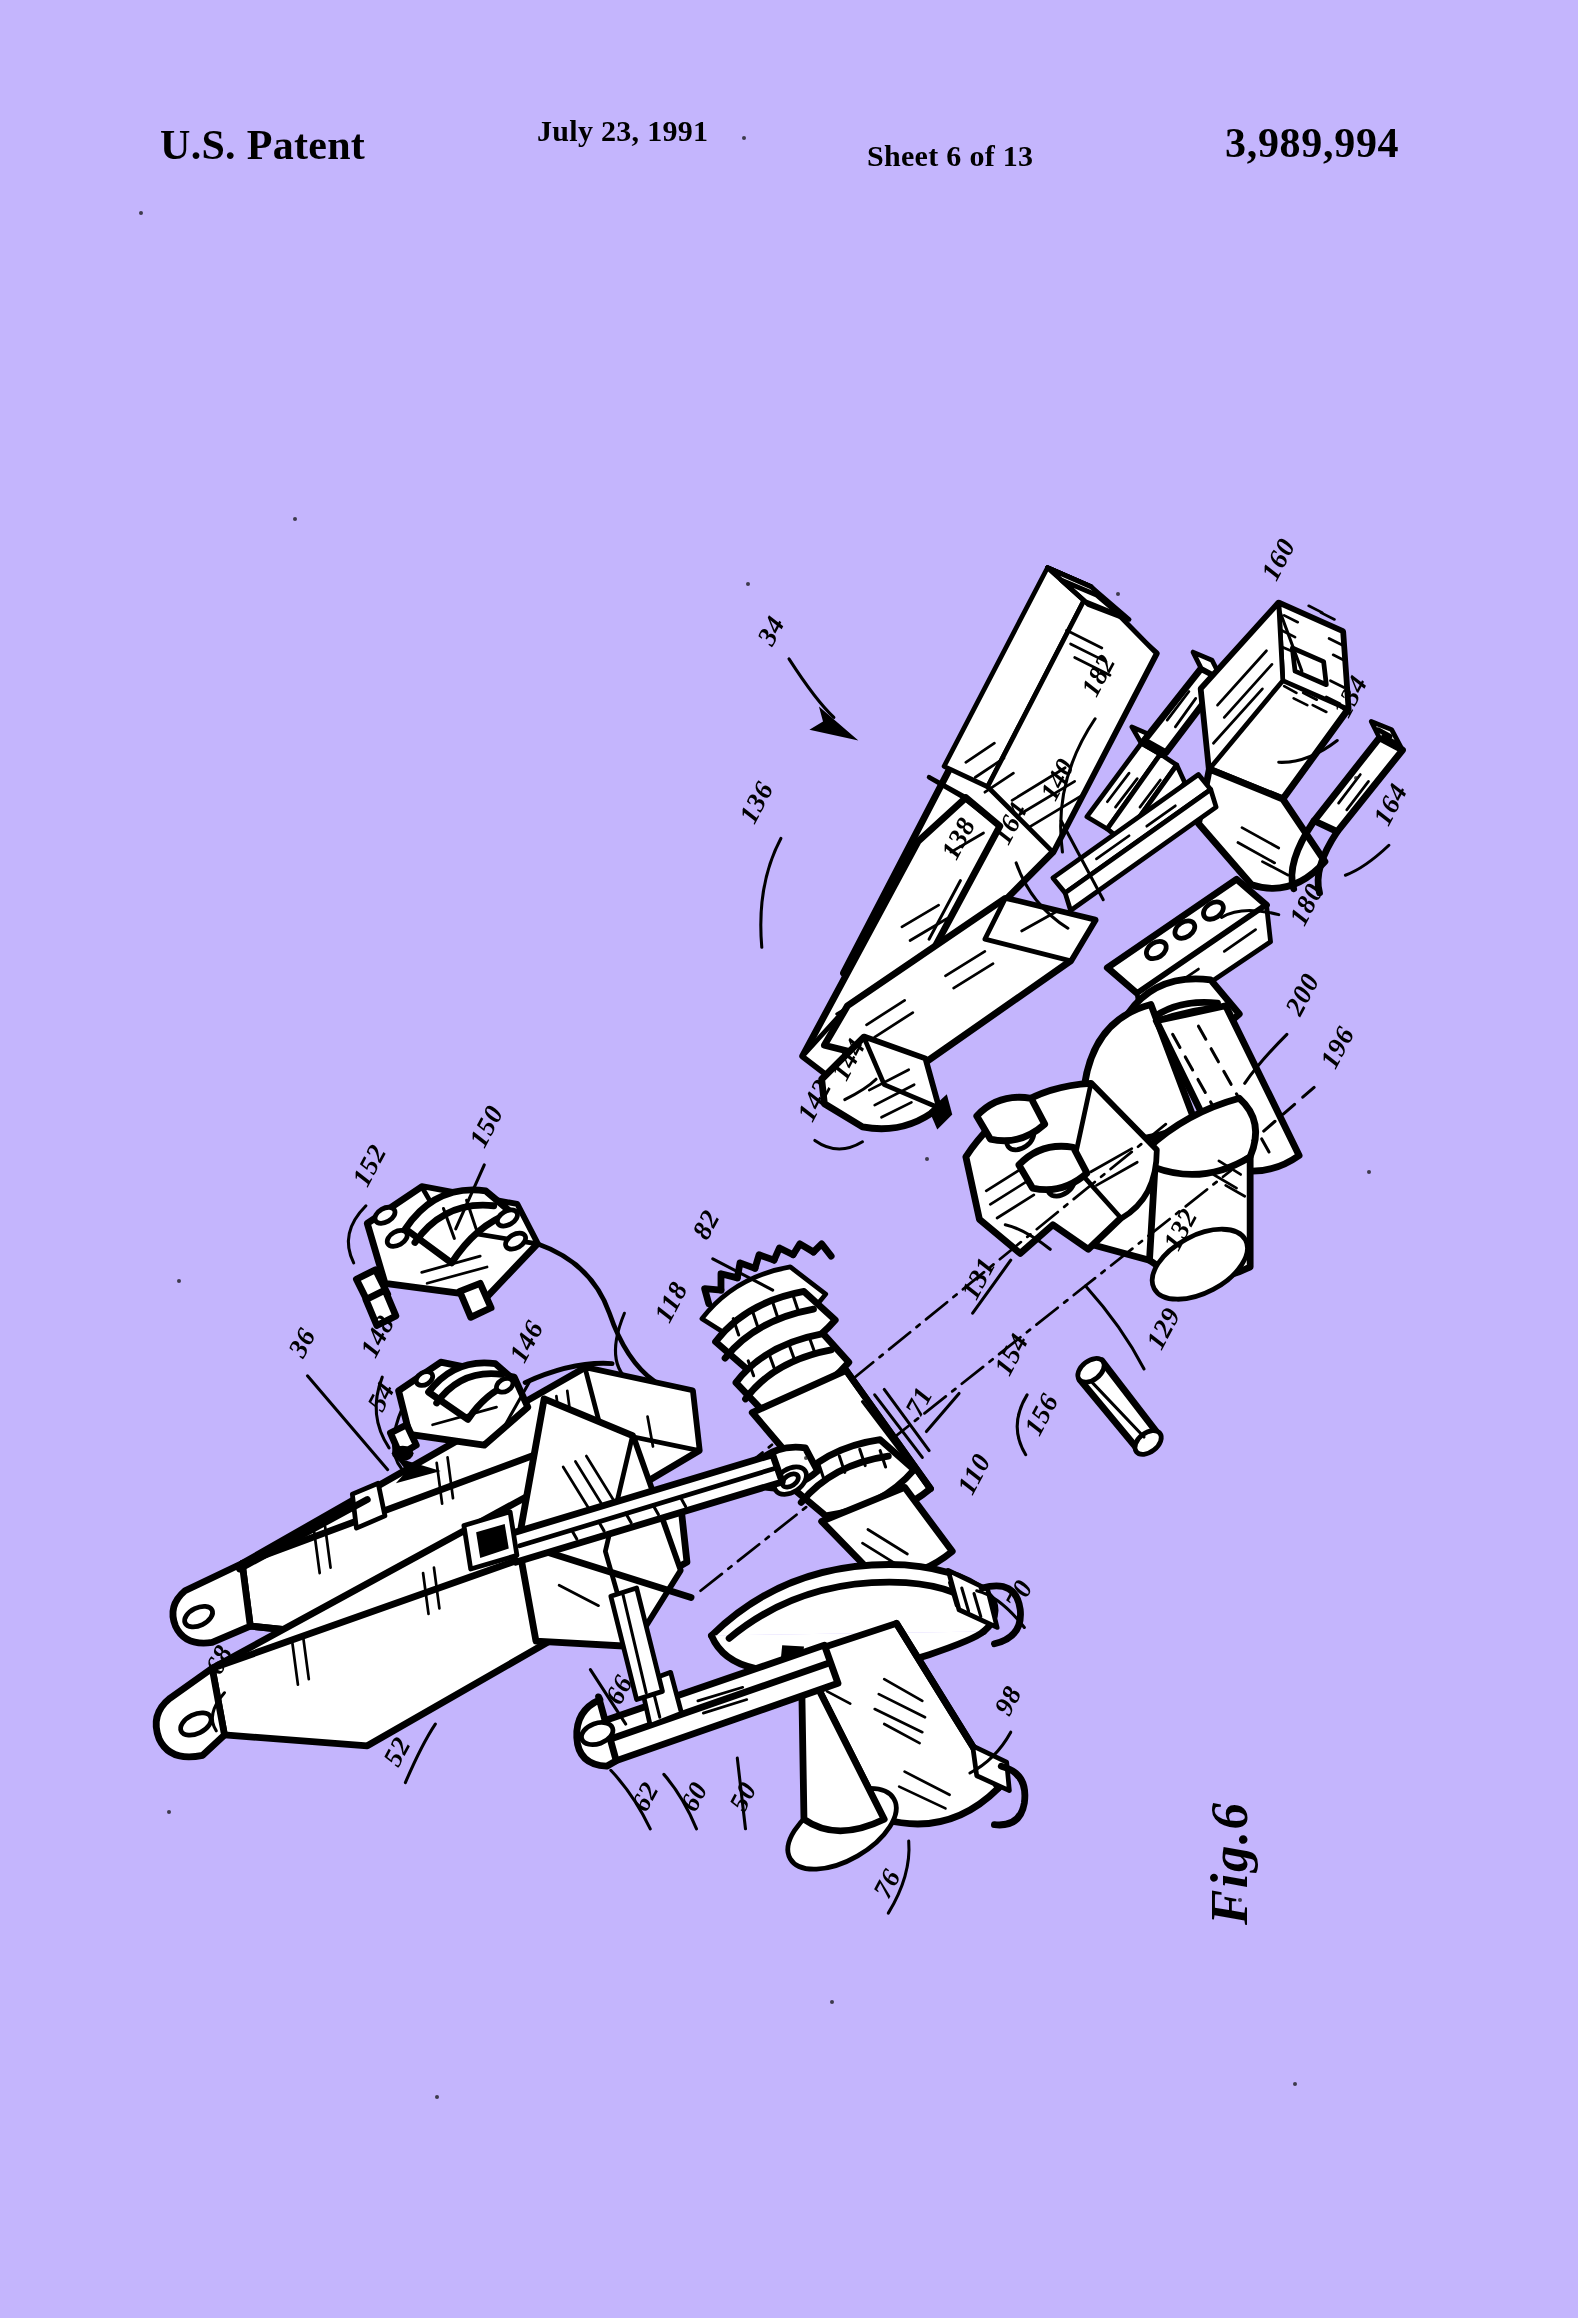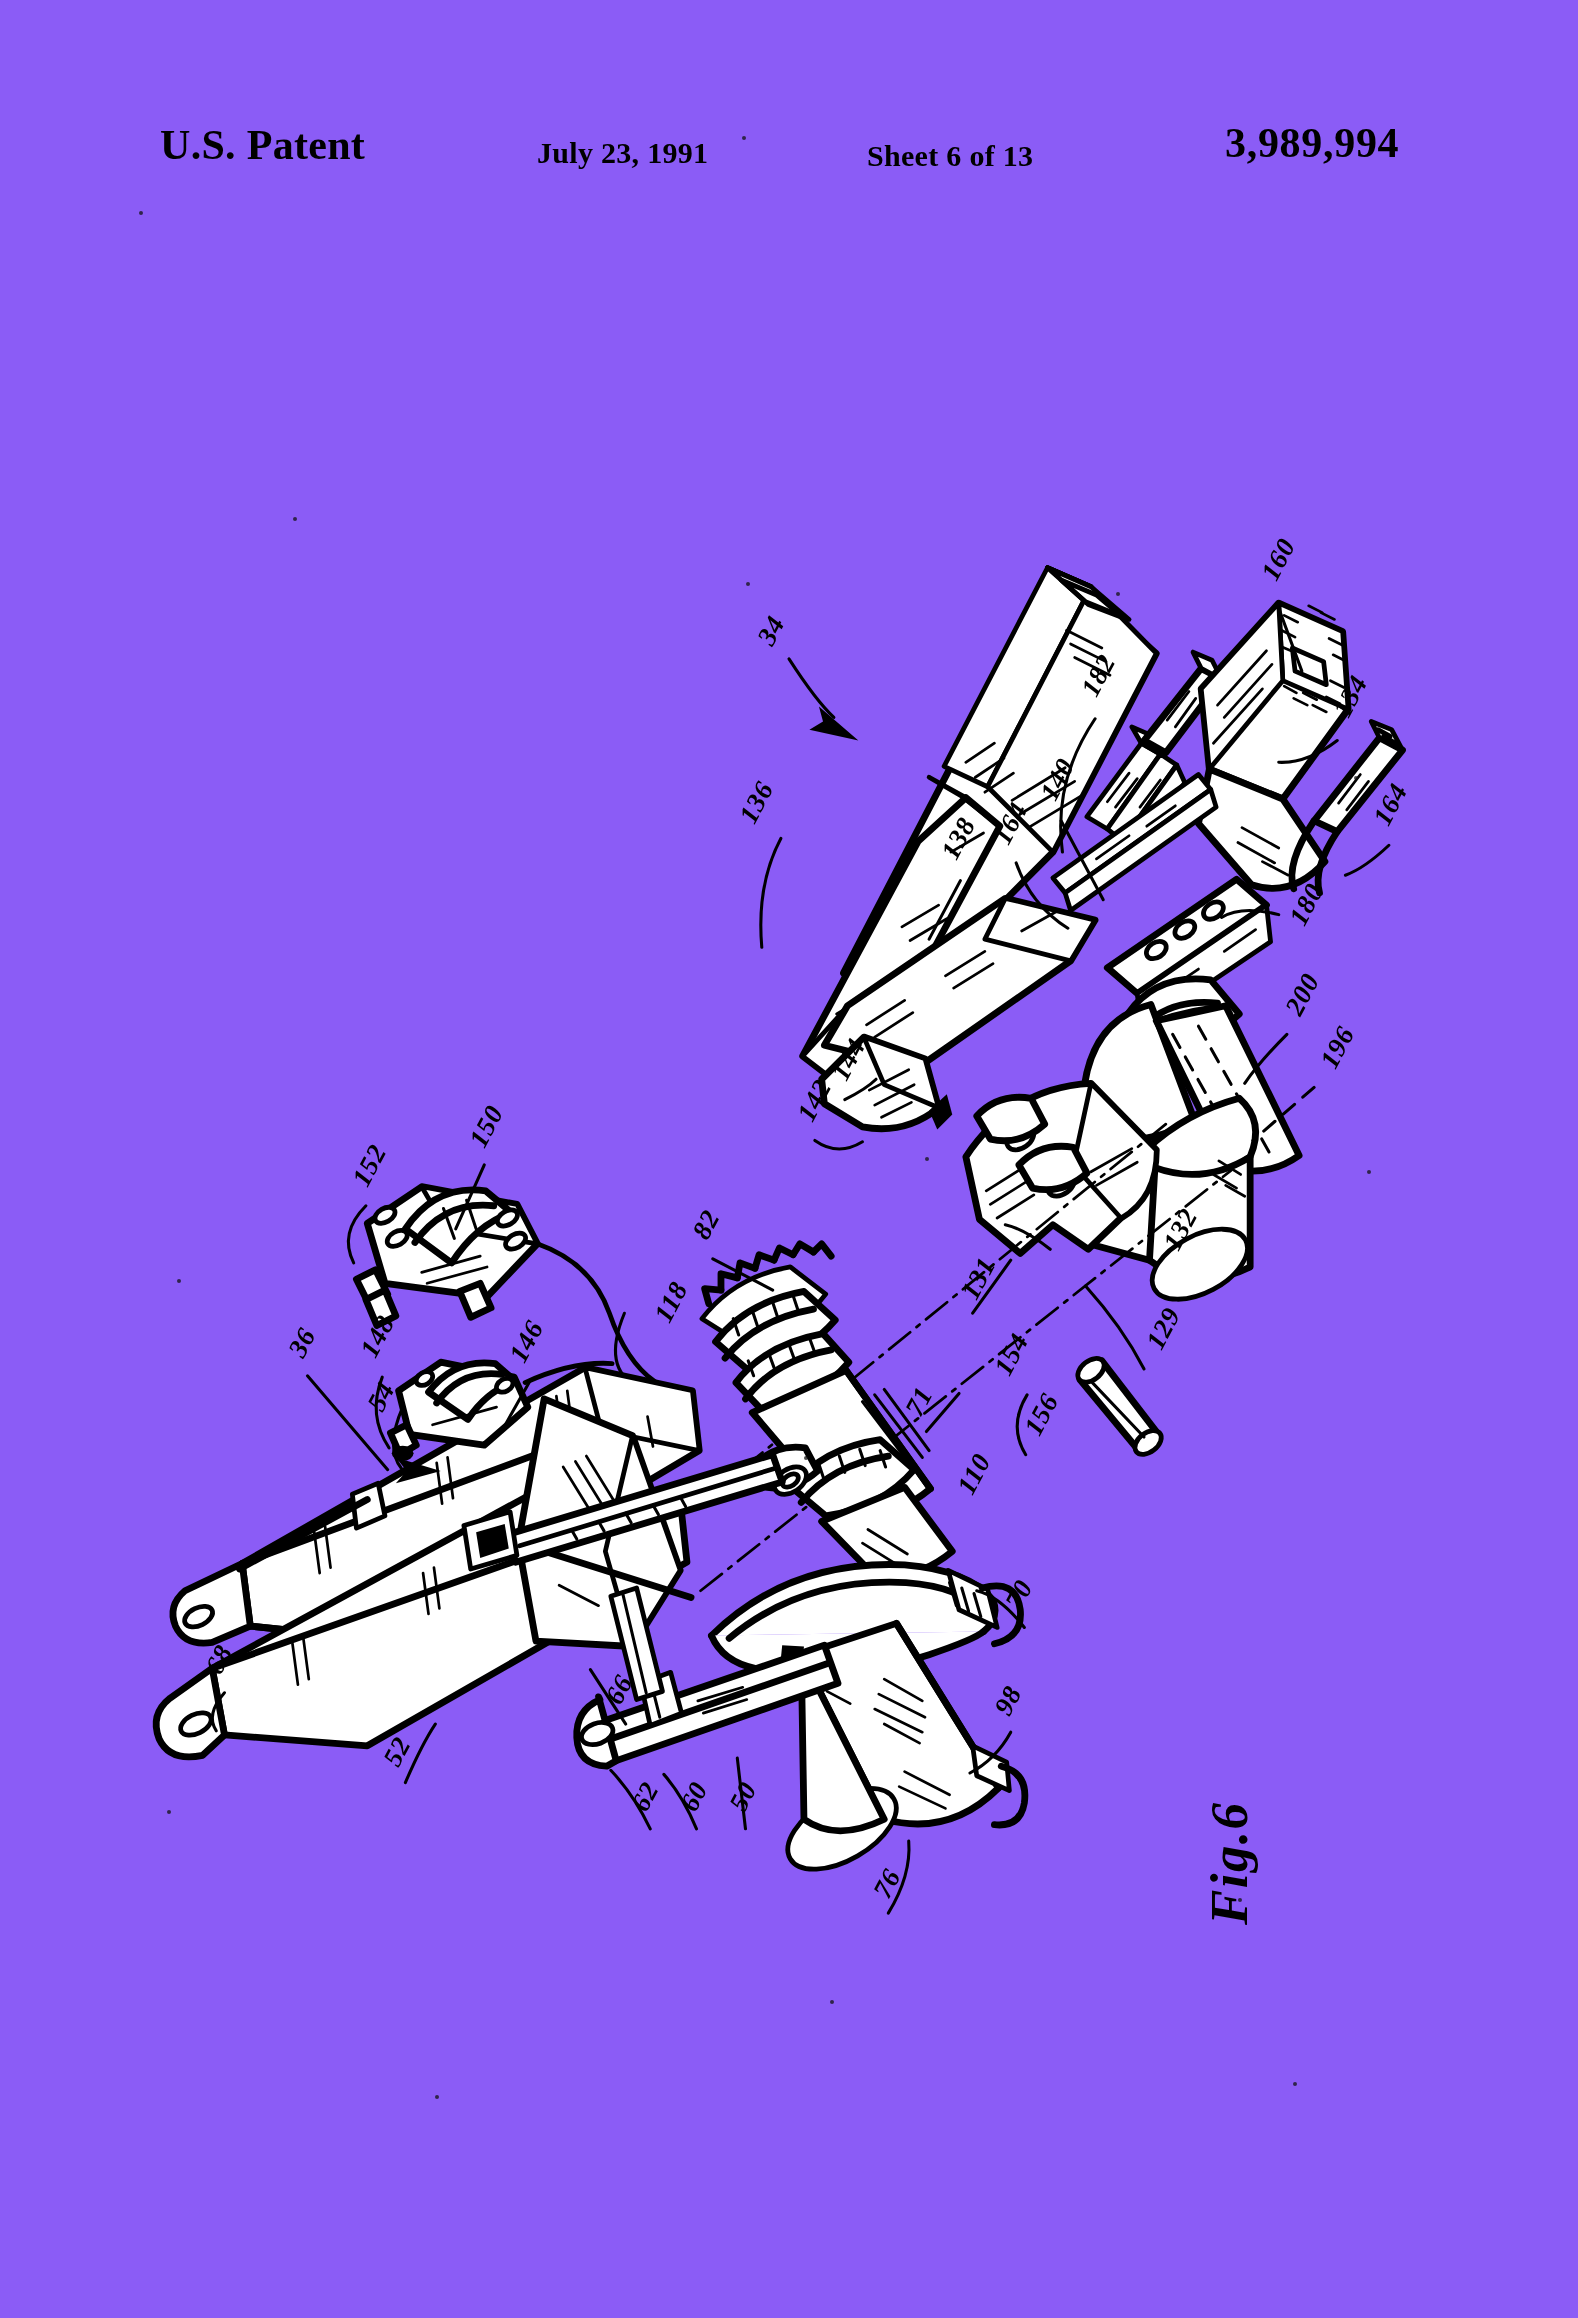--- a/index.html
+++ b/index.html
@@ -9,21 +9,21 @@
     background: #ffffff;
   }
   body {
     font-family: "Liberation Serif", serif;
     color: #000000;
   }
   #page {
     position: relative;
     width: 1578px;
     height: 2319px;
-    background: #8b5cf6;
+    background: #c4b5fd;
     overflow: hidden;
   }
 
   
   #header {
     position: absolute;
     left: 0;
     top: 0;
     width: 1578px;
     height: 204px;
@@ -36,21 +36,21 @@
     white-space: nowrap;
     letter-spacing: 0.3px;
   }
   #hdr-office {
     left: 160px;
     top: 121px;
     font-size: 42px;
   }
   #hdr-date {
     left: 537px;
-    top: 136px;
+    top: 114px;
     font-size: 30px;
   }
   #hdr-sheet {
     left: 867px;
     top: 131px;
     font-size: 30px;
     margin-top: 8px;
   }
   #hdr-patno {
     left: 1225px;

